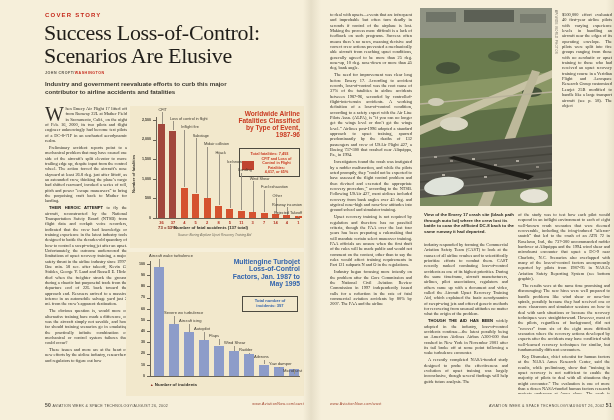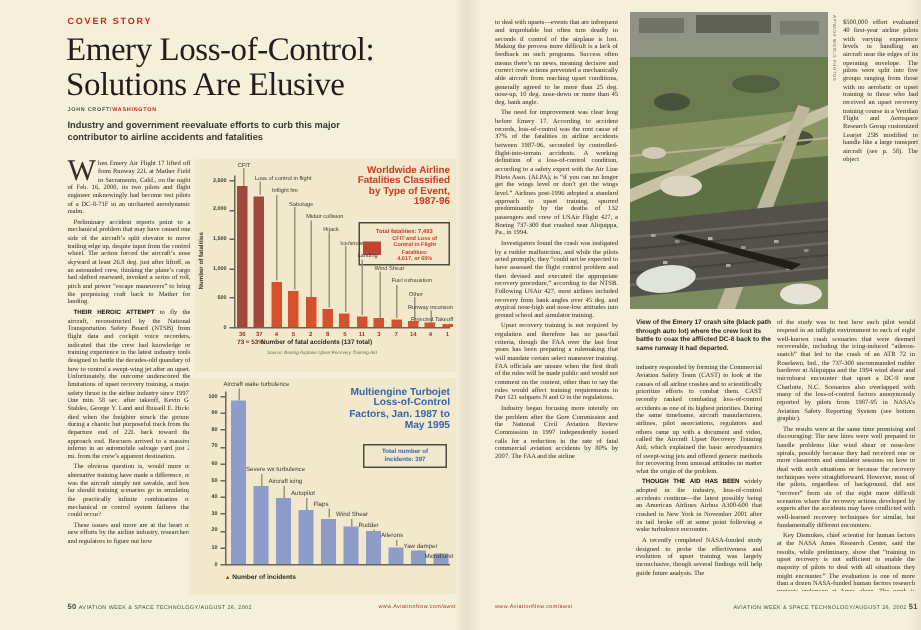--- a/index.html
+++ b/index.html
@@ -63,22 +63,22 @@
         background:linear-gradient(to left,rgba(90,75,40,0.08),rgba(90,75,40,0));}
 </style>
 </head>
 <body>
 
 <div class="abs" style="left:0;top:0;width:310px;height:420px;">
 
   <div class="abs kicker" style="left:45px;top:12px;">COVER STORY</div>
 
   <div class="abs headline" style="left:44px;top:21px;width:260px;">
-    <div>Emery Loss-of-Control:</div>
-    <div>Solutions Are Elusive</div>
+    <div>Success Loss-of-Control:</div>
+    <div>Scenarios Are Elusive</div>
   </div>
 
   <div class="abs byline" style="left:45px;top:71px;">
     <span>JOHN CROFT/</span><span class="loc">WASHINGTON</span>
   </div>
 
   <div class="abs deck" style="left:45px;top:80px;width:182px;">Industry and government reevaluate efforts to curb this major contributor to airline accidents and fatalities</div>
 
   <div class="abs bodycol" style="left:45px;top:106px;width:82px;height:290px;">
     <p class="noindent"><span class="dropcap">W</span><span>hen Emery Air Flight 17 lifted off from Runway 22L at Mather Field in Sacramento, Calif., on the night of Feb. 16, 2000, its two pilots and flight engineer unknowingly had become test pilots of a DC-8-71F in an uncharted aerodynamic realm.</span></p>

